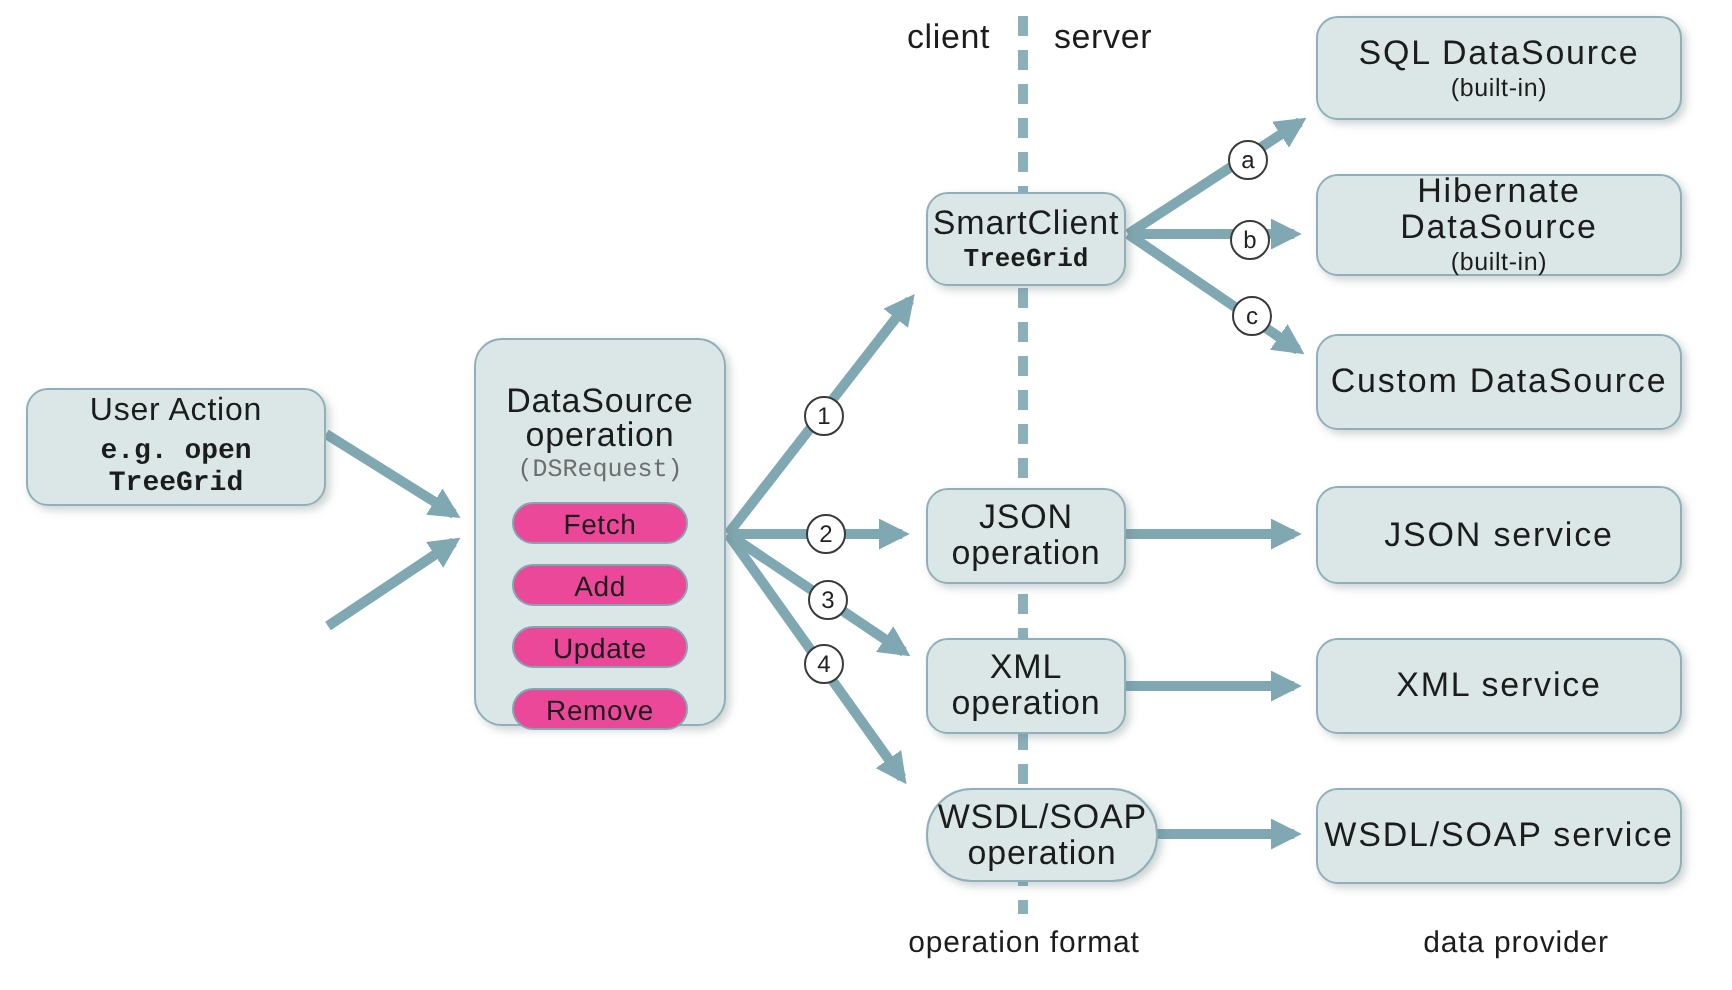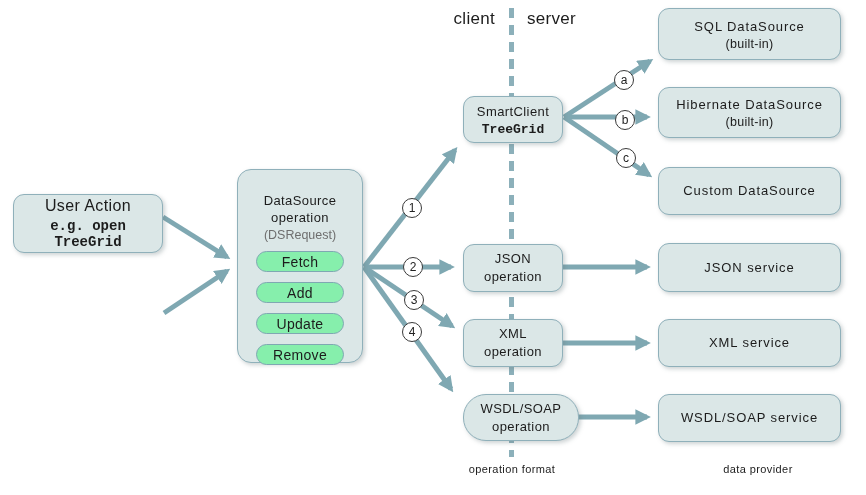--- a/index.html
+++ b/index.html
@@ -23,52 +23,52 @@
     position:absolute;
     background:#dbe7e7;
     border:1.5px solid #8fb0ba;
     border-radius:11px;
     box-shadow:2px 2px 4px rgba(110,125,130,0.35);
     display:flex;flex-direction:column;align-items:center;justify-content:center;
     text-align:center;
     z-index:2;
     box-sizing:border-box;
   }
-  .node-title{font-size:13px;letter-spacing:0.4px;line-height:18px;}
+  .node-title{font-size:17px;letter-spacing:0.4px;line-height:18px;}
   .node-title.big{font-size:16px;}
   .node-title.spread{letter-spacing:0.9px;}
   .mono-example{
     font-family:"Liberation Mono","DejaVu Sans Mono",monospace;
     font-size:14px;font-weight:bold;letter-spacing:0;margin-top:3px;
   }
   .builtin-note{font-size:12.5px;letter-spacing:0.3px;margin-top:1px;}
   
   #datasource-op{align-items:center;justify-content:flex-start;padding-top:22px;border-radius:14px;}
   #datasource-op .node-title{line-height:17px;}
   .ds-subtitle{
-    font-family:Liberation Sans, sans-serif;
+    font-family:Liberation Mono, monospace;
     font-size:12.5px;color:#6e6e6e;margin-top:2px;letter-spacing:0;
   }
   .pill-stack{display:flex;flex-direction:column;gap:10px;margin-top:9px;}
   .pill{
     width:88px;height:21px;
-    background:#86efac;
+    background:#ec4899;
     border:1.5px solid #7fa8b2;
     border-radius:12px;
     font-size:14px;letter-spacing:0.3px;
     display:flex;align-items:center;justify-content:center;
     box-sizing:border-box;
   }
   .sc-subtitle{
     font-family:"Liberation Mono","DejaVu Sans Mono",monospace;
     font-size:13px;font-weight:bold;letter-spacing:0;margin-top:1px;
   }
   
   .region-label{position:absolute;font-size:17px;letter-spacing:0.3px;z-index:2;}
-  .footer-label{position:absolute;font-size:11px;letter-spacing:0.4px;text-align:center;width:200px;z-index:2;}
+  .footer-label{position:absolute;font-size:15px;letter-spacing:0.4px;text-align:center;width:200px;z-index:2;}
   
   .badge{
     position:absolute;width:20px;height:20px;border-radius:50%;
     background:#ffffff;border:1.5px solid #3a3a3a;
     display:flex;align-items:center;justify-content:center;
     font-size:12px;color:#222;z-index:3;box-sizing:border-box;
   }
 </style>
 </head>
 <body>

